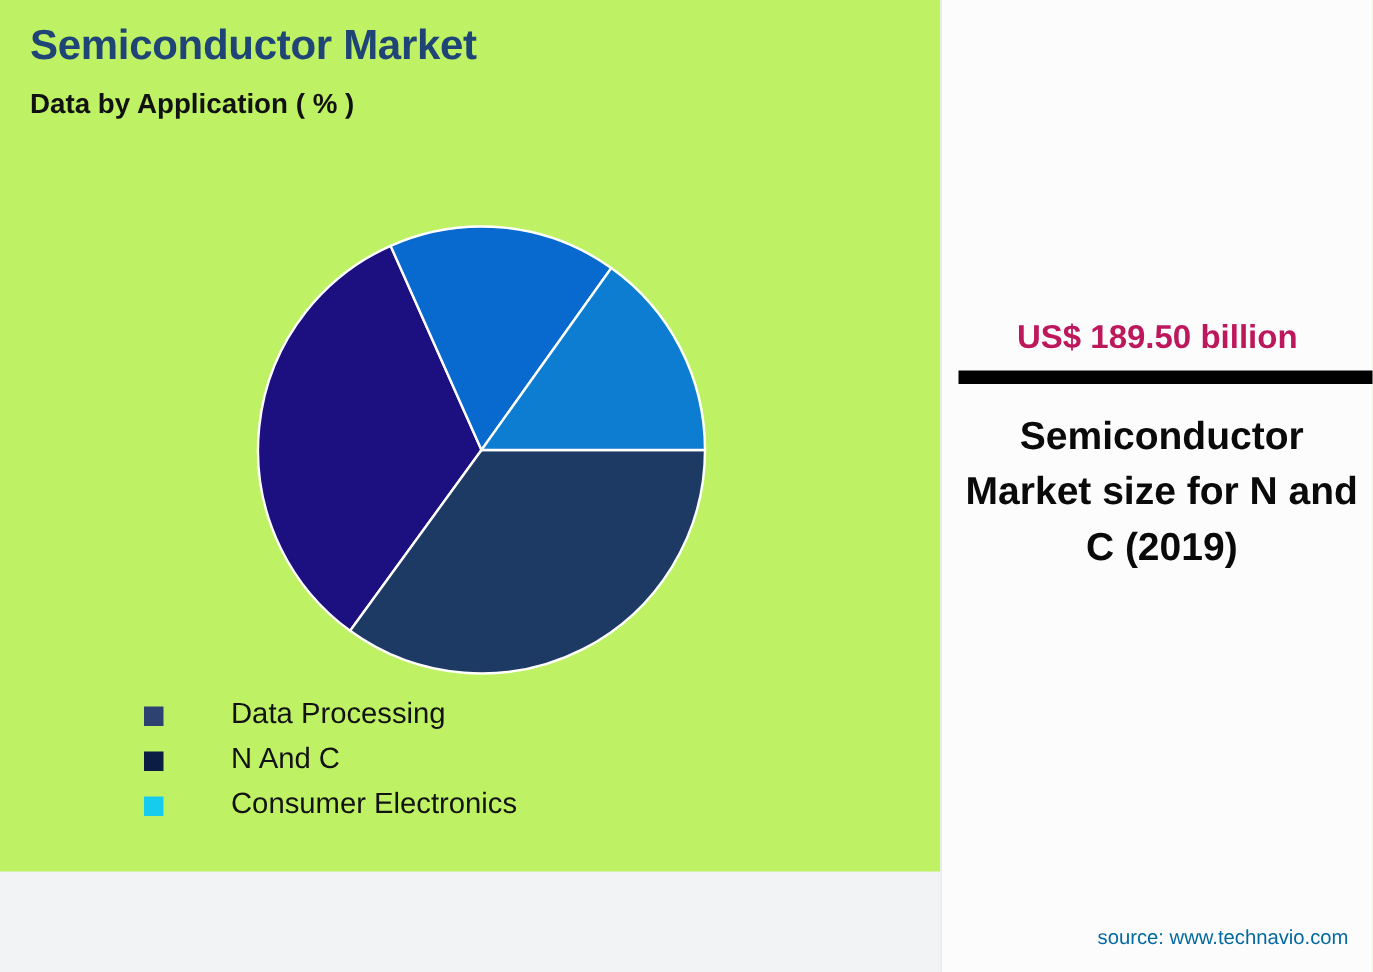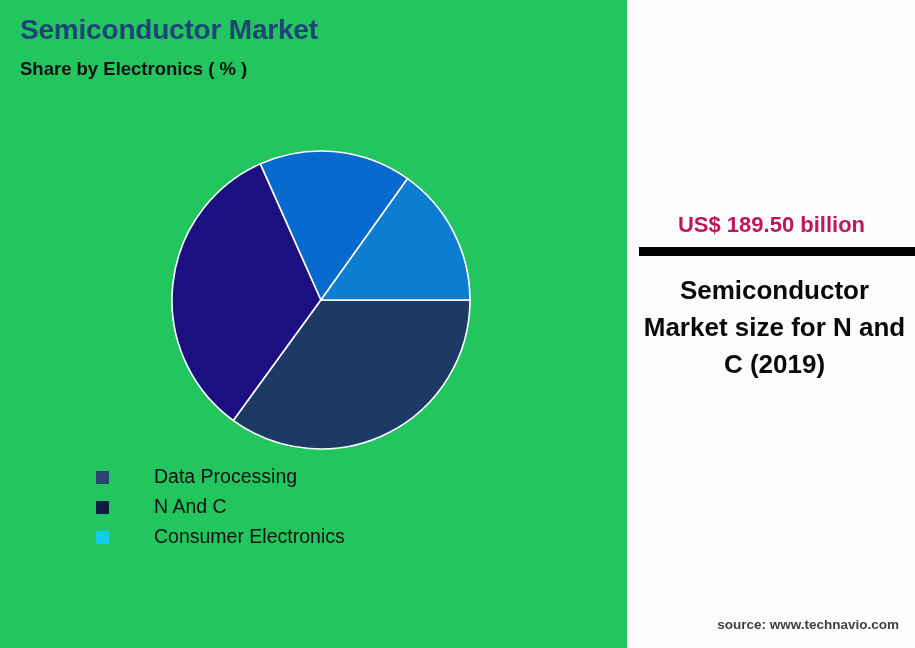--- a/index.html
+++ b/index.html
@@ -21,22 +21,22 @@
     width: 915px;
     height: 648px;
     background: #f2f3f5;
   }
 
   
   .left-panel {
     position: absolute;
     left: 0; top: 0;
     width: 627px;
-    height: 648px;
-    background: #22c55e;
+    height: 581px;
+    background: #bef264;
   }
   .chart-title {
     position: absolute;
     left: 20px;
     top: 14px;
     font-size: 28px;
     font-weight: bold;
     color: #1f4476;
     letter-spacing: -0.2px;
     white-space: nowrap;
@@ -127,35 +127,35 @@
     color: #0a0a0a;
     line-height: 1.42;
   }
   .source-note {
     position: absolute;
     left: 0;
     right: 16px;
     bottom: 16px;
     text-align: right;
     font-size: 13.5px;
-    font-weight: bold;
-    color: #404040;
+    font-weight: normal;
+    color: #0369a1;
     white-space: nowrap;
   }
 </style>
 </head>
 <body>
 
 <div id="infographic">
 
   <div class="left-panel">
 
     <div class="chart-title">Semiconductor Market</div>
 
-    <div class="chart-subtitle">Share by Electronics ( % )</div>
+    <div class="chart-subtitle">Data by Application ( % )</div>
 
     <div class="pie-wrap">
       <svg class="pie-svg" id="pie-svg" width="310" height="310" viewBox="0 0 310 310">
           <path d="M 155 155 L 94.40 18.88 A 149 149 0 0 0 67.42 275.54 Z" fill="#1c1080" stroke="#ffffff" stroke-width="1.6"></path>
           <path d="M 155 155 L 67.42 275.54 A 149 149 0 0 0 304.00 155.00 Z" fill="#1d3a65" stroke="#ffffff" stroke-width="1.6"></path>
           <path d="M 155 155 L 241.52 33.70 A 149 149 0 0 0 94.40 18.88 Z" fill="#0869ce" stroke="#ffffff" stroke-width="1.6"></path>
           <path d="M 155 155 L 304.00 155.00 A 149 149 0 0 0 241.52 33.70 Z" fill="#0c7dd1" stroke="#ffffff" stroke-width="1.6"></path>
         </svg>
     </div>
 

